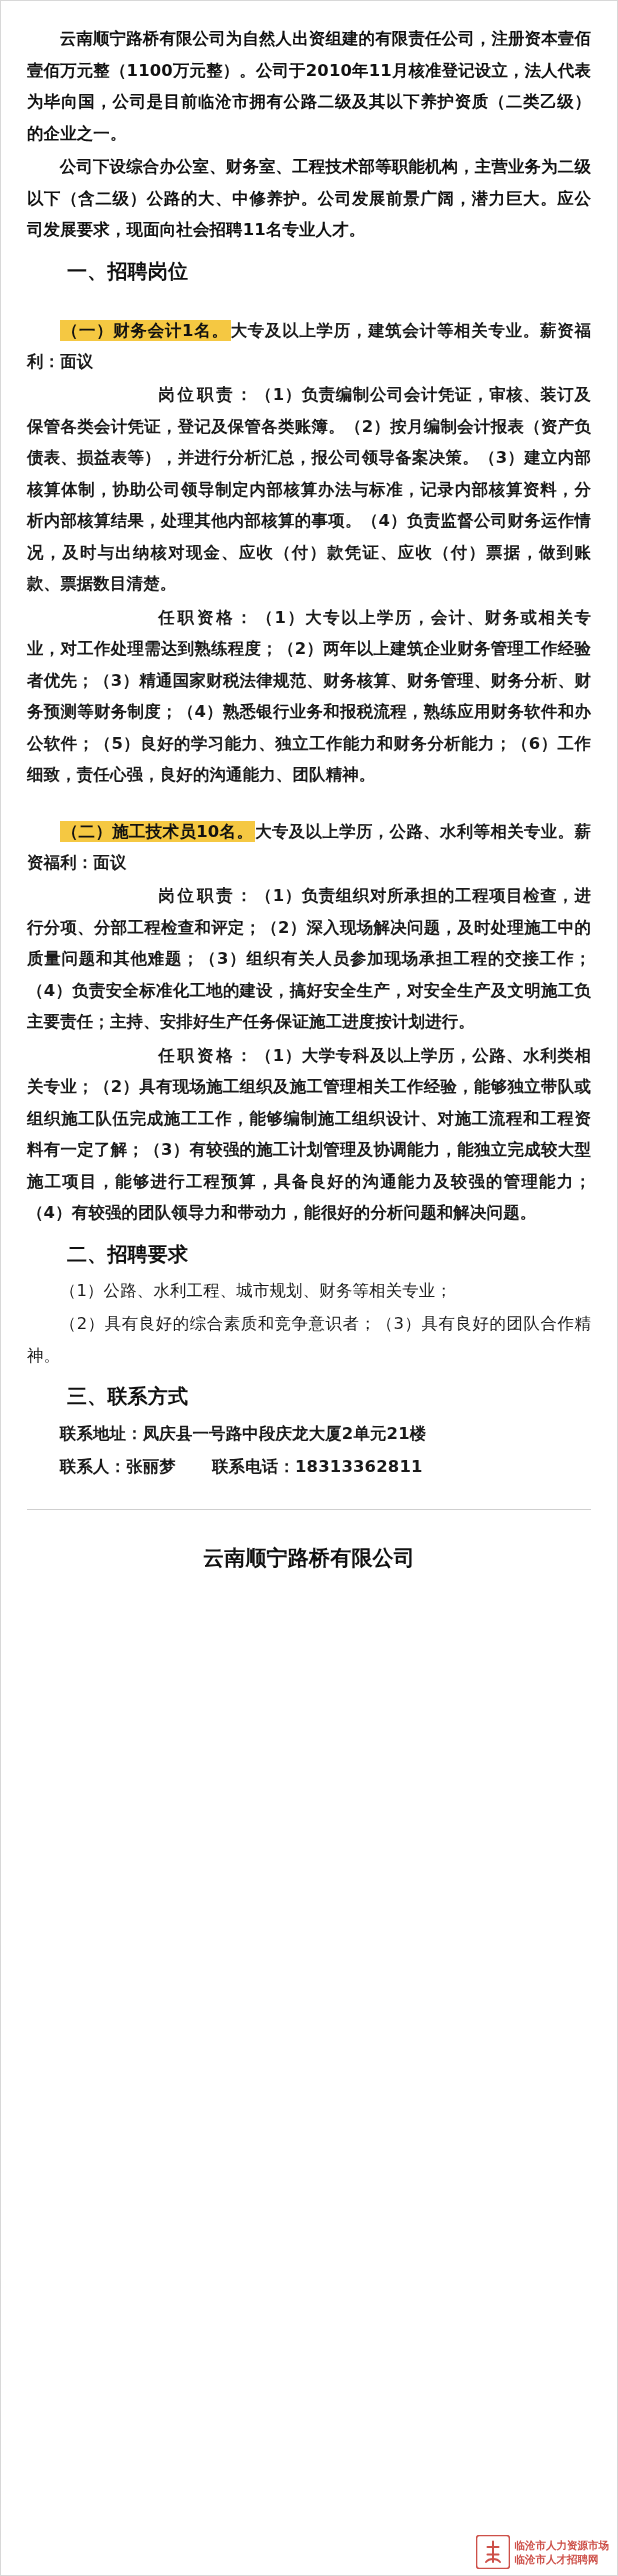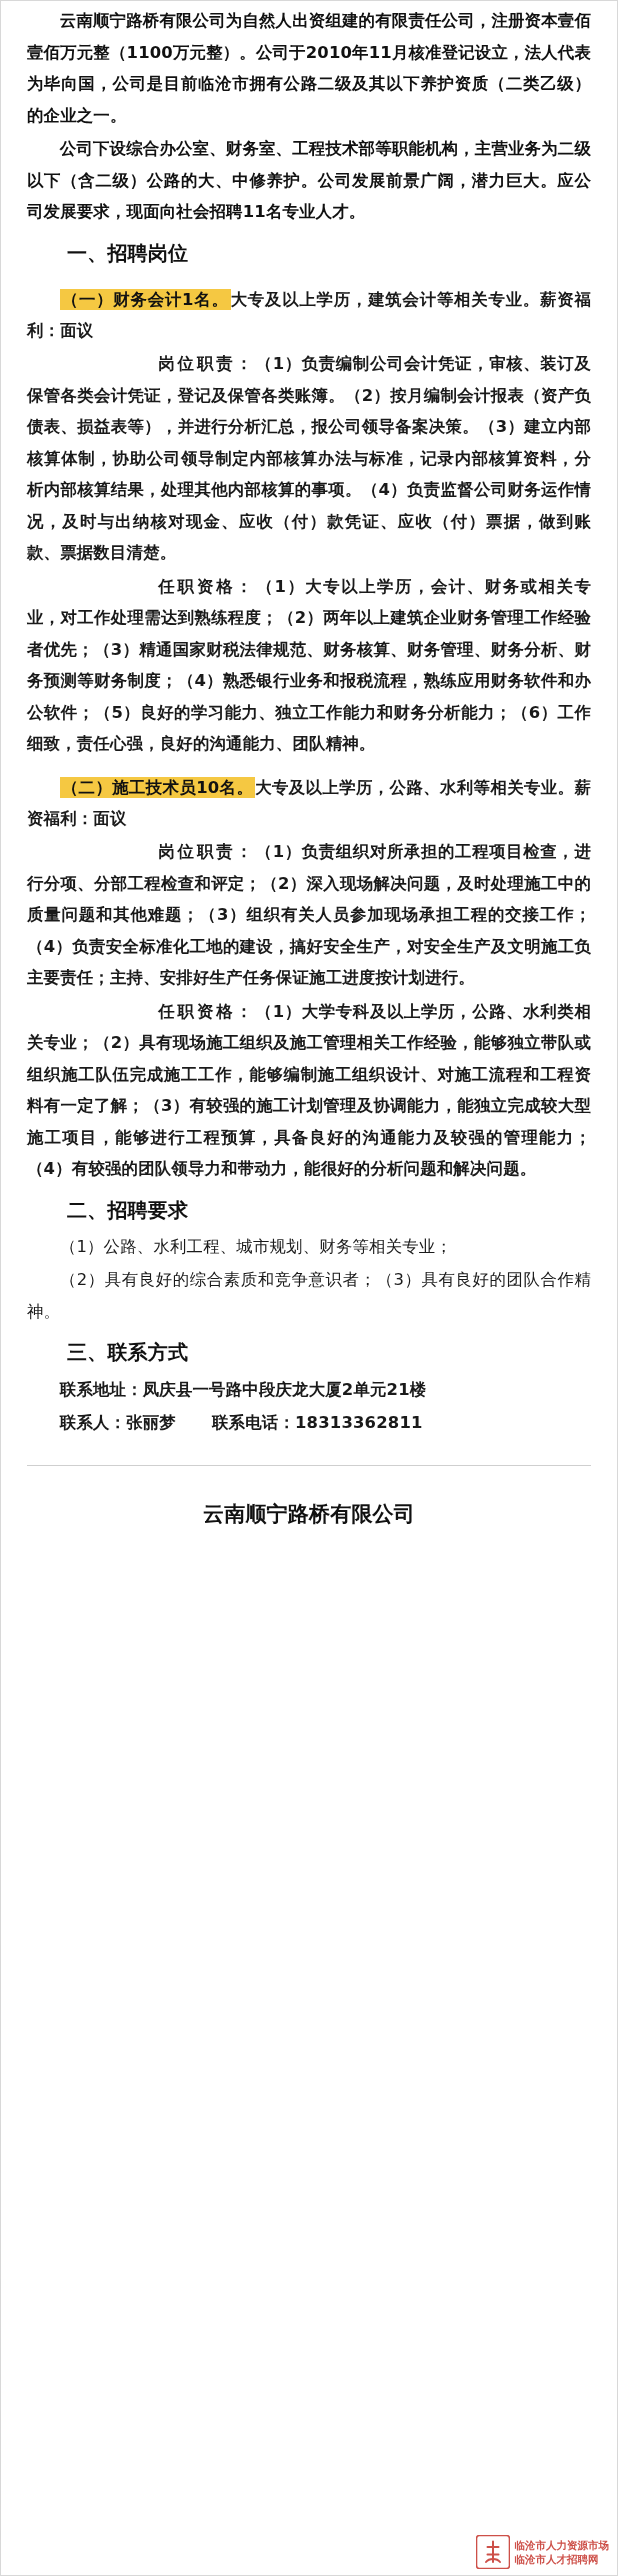--- a/index.html
+++ b/index.html
@@ -12,21 +12,21 @@
     font-family: "DejaVu Sans", "Liberation Sans", sans-serif;
     color: #1a1a1a;
   }
   .page {
     position: relative;
     width: 618px;
     min-height: 2576px;
     box-sizing: border-box;
     background: #ffffff;
     border: 1px solid #d8d8d8;
-    padding: 4px 26px 0 26px;
+    padding: 22px 26px 0 26px;
   }
   .doc-body {
     font-size: 16.4px;
     line-height: 1.92;
     text-align: justify;
     text-justify: inter-ideograph;
     letter-spacing: 0.2px;
   }
   p.para {
     margin: 0 0 2px 0;
@@ -35,21 +35,21 @@
     color: #111;
   }
   .section-title {
     margin: 6px 0 2px 0;
     text-indent: 2em;
     font-weight: bold;
     font-size: 20px;
     color: #111;
   }
   .job-head {
-    margin: 12px 0 2px 0;
+    margin: 25px 0 2px 0;
     text-indent: 2em;
     font-weight: bold;
     line-height: 1.9;
   }
   .hl {
     background: #f5c842;
     color: #111;
     padding: 1px 2px;
     font-weight: bold;
     box-decoration-break: clone;

